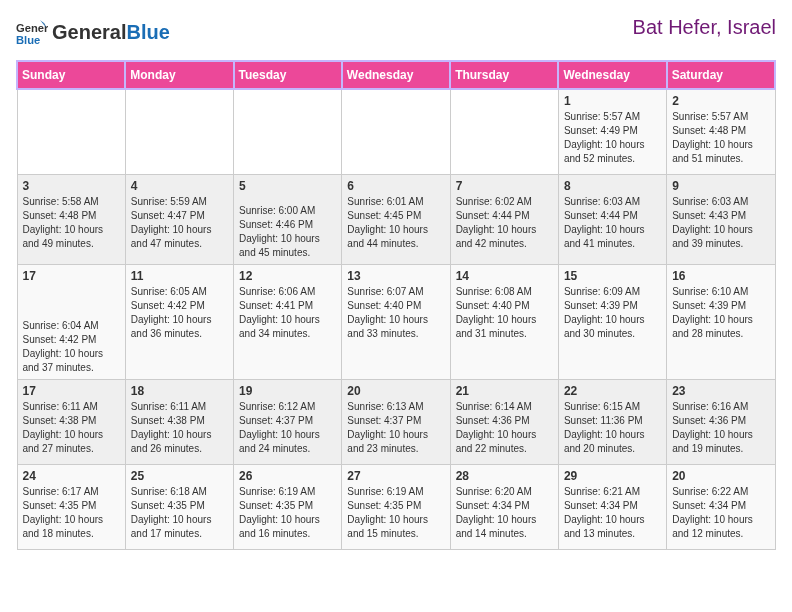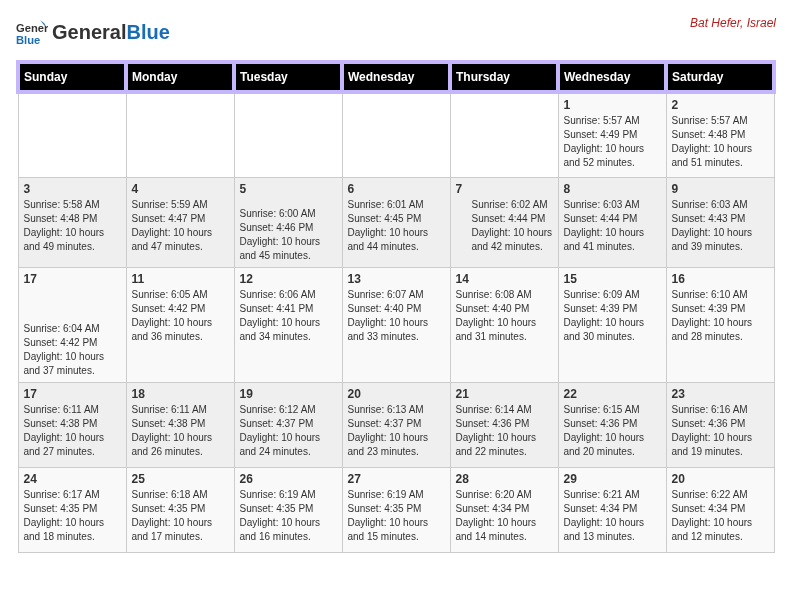--- a/index.html
+++ b/index.html
@@ -27,37 +27,36 @@
     }
     .title-block {
       text-align: right;
     }
     .month-title {
       font-size: 32px;
       font-weight: bold;
       color: #333;
     }
     .location-title {
-      font-size: 12px;
-      color: #b91c1c;
-      font-style: italic;
+      font-size: 20px;
+      color: #701a75;
     }
     table {
       width: 100%;
       border-collapse: collapse;
       table-layout: fixed;
     }
     thead tr th {
-      background: #000000;
+      background: #ec4899;
       color: #fff;
       font-size: 12px;
       font-weight: bold;
       padding: 6px 4px;
       text-align: left;
-      border: 4px solid #c4b5fd;
+      border: 2px solid #c4b5fd;
     }
     tbody tr td {
       border: 1px solid #ccc;
       vertical-align: top;
       padding: 4px 5px;
       font-size: 10px;
       color: #333;
       height: 85px;
     }
     tbody tr:nth-child(odd) td {
@@ -162,21 +161,21 @@
         </td>
         <td>
           <span class="day-number">6</span>
           <div class="day-info" style="white-space: pre-line;">Sunrise: 6:01 AM
 Sunset: 4:45 PM
 Daylight: 10 hours
 and 44 minutes.</div>
         </td>
         <td>
           <span class="day-number">7</span>
-          <div class="day-info" style="white-space: pre-line; margin-left: 16px;">Sunrise: 6:02 AM
+          <div class="day-info" style="white-space: pre-line;">Sunrise: 6:02 AM
 Sunset: 4:44 PM
 Daylight: 10 hours
 and 42 minutes.</div>
         </td>
         <td>
           <span class="day-number">8</span>
           <div class="day-info" style="white-space: pre-line;">Sunrise: 6:03 AM
 Sunset: 4:44 PM
 Daylight: 10 hours
 and 41 minutes.</div>
@@ -272,21 +271,21 @@
         <td>
           <span class="day-number">21</span>
           <div class="day-info" style="white-space: pre-line;">Sunrise: 6:14 AM
 Sunset: 4:36 PM
 Daylight: 10 hours
 and 22 minutes.</div>
         </td>
         <td>
           <span class="day-number">22</span>
           <div class="day-info" style="white-space: pre-line;">Sunrise: 6:15 AM
-Sunset: 4:36 PM
+Sunset: 11:36 PM
 Daylight: 10 hours
 and 20 minutes.</div>
         </td>
         <td>
           <span class="day-number">23</span>
           <div class="day-info" style="white-space: pre-line;">Sunrise: 6:16 AM
 Sunset: 4:36 PM
 Daylight: 10 hours
 and 19 minutes.</div>
         </td>

